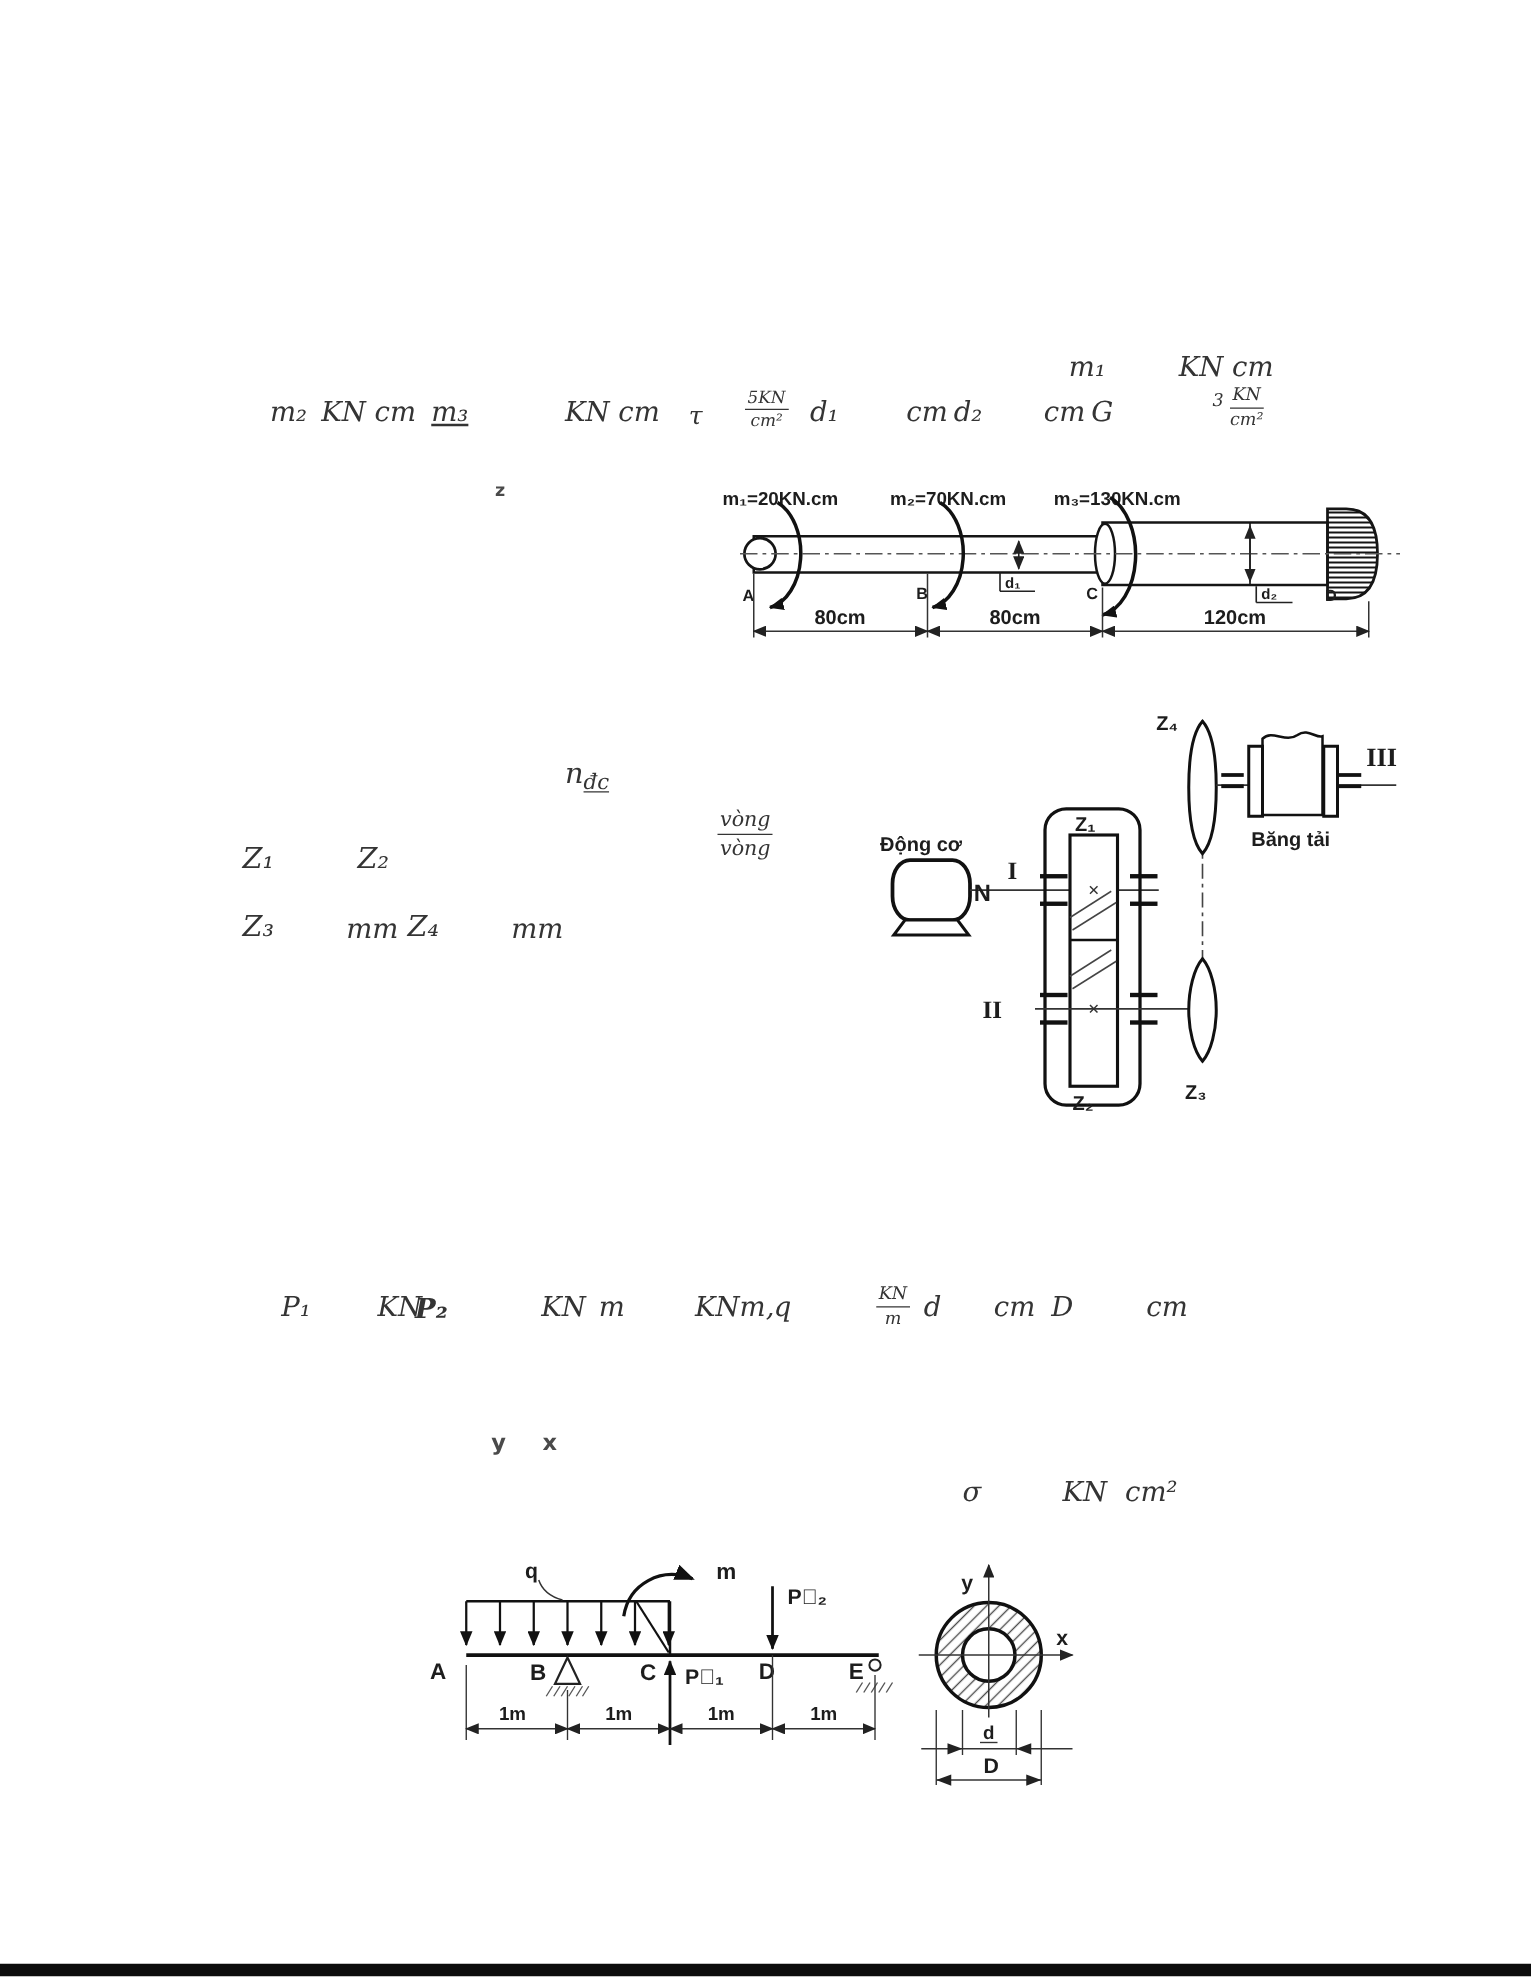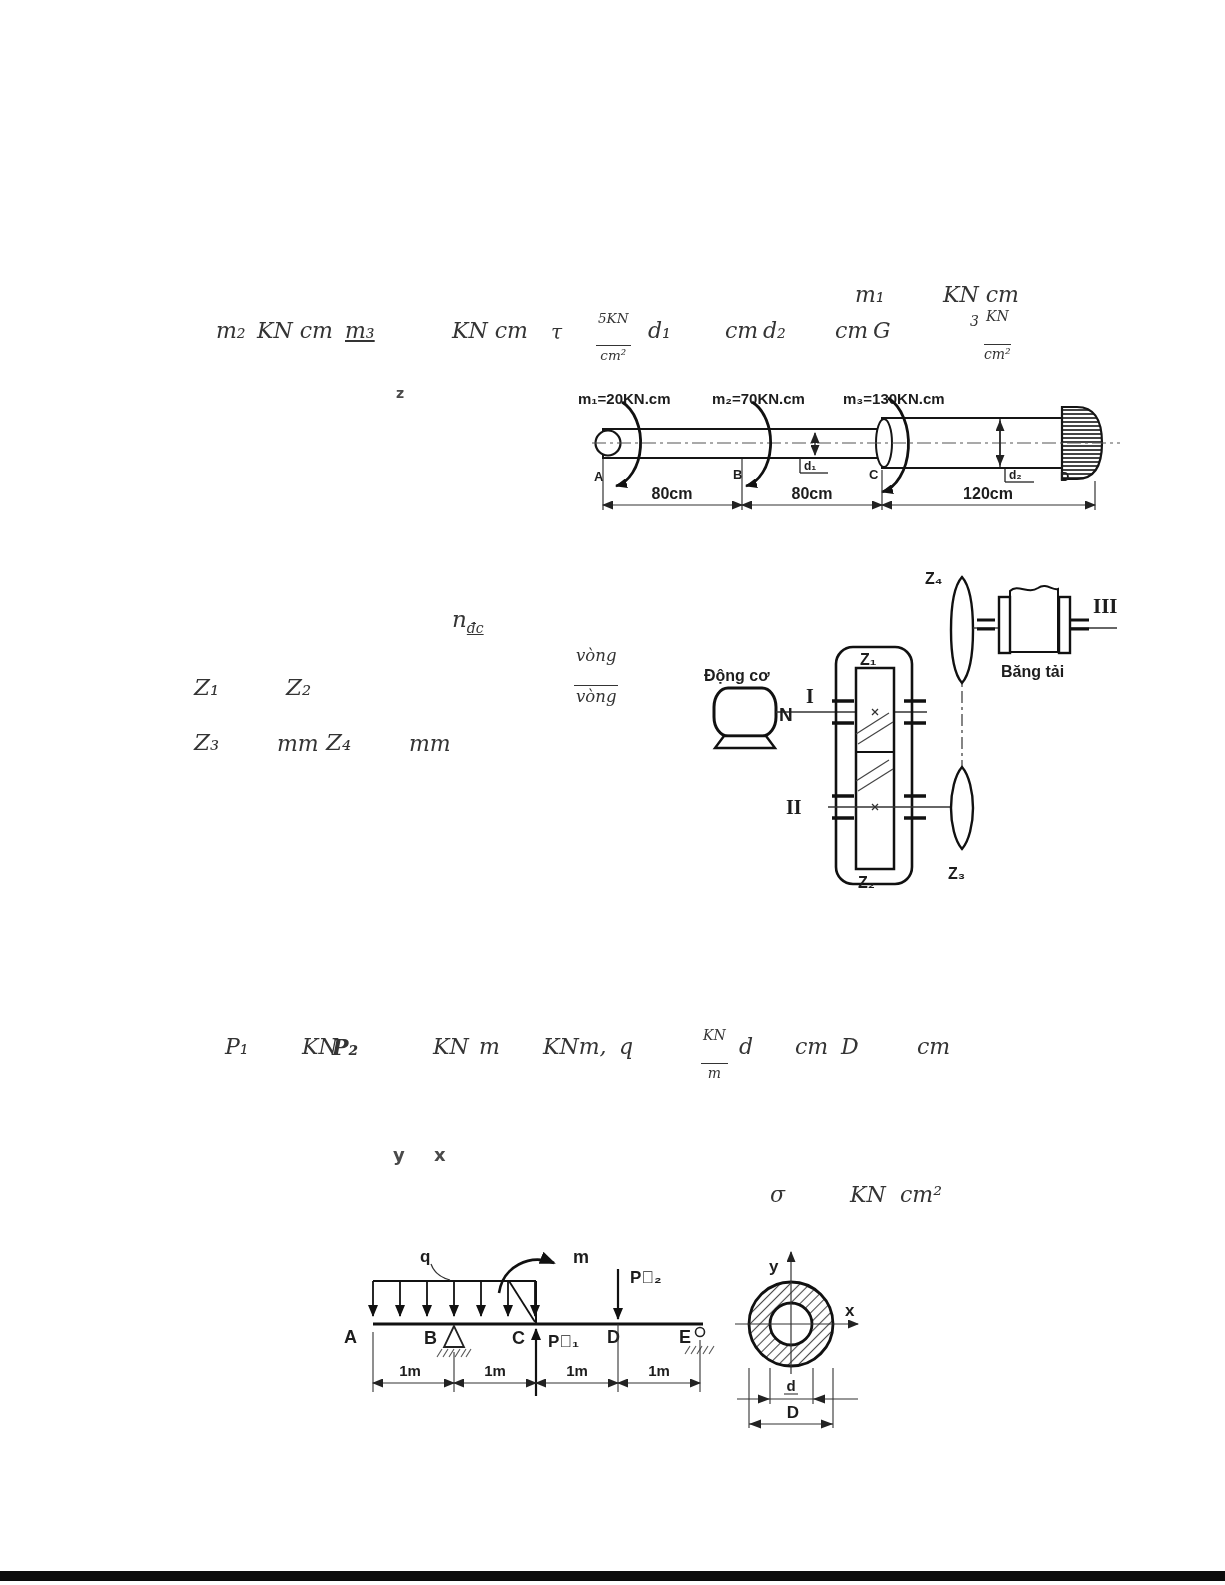--- a/index.html
+++ b/index.html
@@ -1,21 +1,21 @@
 <!DOCTYPE html>
 <html><head>
 <meta charset="utf-8">
 <style>
   html,body{margin:0;padding:0;}
   body{width:1225px;height:1585px;position:relative;background:#ffffff;font-family:"Liberation Sans",sans-serif;overflow:hidden;}
   .page{position:absolute;left:0;top:0;width:1225px;height:1585px;background:#fff;}
   .tok{position:absolute;font-family:"DejaVu Serif",serif;font-style:italic;color:#343434;font-size:22px;white-space:pre;line-height:1;}
   .sans{font-family:"DejaVu Sans",sans-serif;font-style:normal;font-weight:600;color:#4a4a4a;}
   .frac{position:absolute;display:inline-block;text-align:center;font-family:"DejaVu Serif",serif;font-style:italic;color:#343434;line-height:1.2;}
-  .frac .num{display:block;border-bottom:1.5px solid #343434;padding:0 2px 19px 2px;}
+  .frac .num{display:block;border-bottom:1.5px solid #343434;padding:0 2px 1px 2px;}
   .frac .den{display:block;padding-top:1px;}
   svg{position:absolute;overflow:visible;}
   svg text{font-family:"Liberation Sans",sans-serif;fill:#1d1d1d;}
   .rn{font-family:"Liberation Serif",serif;font-weight:600;}
   .bottombar{position:absolute;left:0;top:1571px;width:1225px;height:10px;background:#0c0c0c;}
 </style>
 </head>
 <body>
 
 <div class="page">
@@ -106,21 +106,21 @@
       <line x1="1095" y1="481" x2="1095" y2="510"></line>
       <line x1="603" y1="505" x2="742" y2="505" marker-start="url(#mDim)" marker-end="url(#mDim)"></line>
       <line x1="742" y1="505" x2="882" y2="505" marker-start="url(#mDim)" marker-end="url(#mDim)"></line>
       <line x1="882" y1="505" x2="1095" y2="505" marker-start="url(#mDim)" marker-end="url(#mDim)"></line>
     </g>
     <text x="672" y="499" font-size="16" font-weight="600" text-anchor="middle">80cm</text>
     <text x="812" y="499" font-size="16" font-weight="600" text-anchor="middle">80cm</text>
     <text x="988" y="499" font-size="16" font-weight="600" text-anchor="middle">120cm</text>
   </svg>
 
-  <span class="tok" style="left:452px;top:608px;font-size:23px;"><span>n</span><sub style="font-size:14px;text-decoration:underline;">đc</sub></span>
+  <span class="tok" style="left:452px;top:608px;font-size:23px;"><span>n</span><sub style="font-size:17px;text-decoration:underline;">đc</sub></span>
   <span class="frac" style="left:574px;top:598px;font-size:16.5px;margin-top:48px;">
     <span class="num">vòng</span>
     <span class="den">vòng</span>
   </span>
   <span class="tok" style="left:194px;top:676px;font-size:23px;">Z₁</span>
   <span class="tok" style="left:286px;top:676px;font-size:23px;">Z₂</span>
   <span class="tok" style="left:194px;top:731px;font-size:23px;">Z₃</span>
   <span class="tok" style="left:277px;top:733px;">mm</span>
   <span class="tok" style="left:326px;top:731px;font-size:23px;">Z₄</span>
   <span class="tok" style="left:409px;top:733px;">mm</span>
@@ -198,21 +198,21 @@
     </g>
     <text class="rn" x="1093" y="613" font-size="21">III</text>
     <text x="1001" y="677" font-size="16" font-weight="600">Băng tải</text>
   </svg>
 
   <span class="tok" style="left:225px;top:1036px;">P₁</span>
   <span class="tok" style="left:302px;top:1036px;">KN</span>
   <span class="tok" style="left:332px;top:1036px;font-weight:bold;">P₂</span>
   <span class="tok" style="left:433px;top:1036px;">KN</span>
   <span class="tok" style="left:479px;top:1036px;">m</span>
-  <span class="tok" style="left:543px;top:1036px;">KNm,</span>
+  <span class="tok" style="left:556px;top:1036px;">KNm,</span>
   <span class="tok" style="left:619px;top:1036px;">q</span>
   <span class="frac" style="left:701px;top:1027px;font-size:14px;">
     <span class="num">KN</span>
     <span class="den">m</span>
   </span>
   <span class="tok" style="left:739px;top:1036px;">d</span>
   <span class="tok" style="left:795px;top:1036px;">cm</span>
   <span class="tok" style="left:841px;top:1036px;">D</span>
   <span class="tok" style="left:917px;top:1036px;">cm</span>
 

